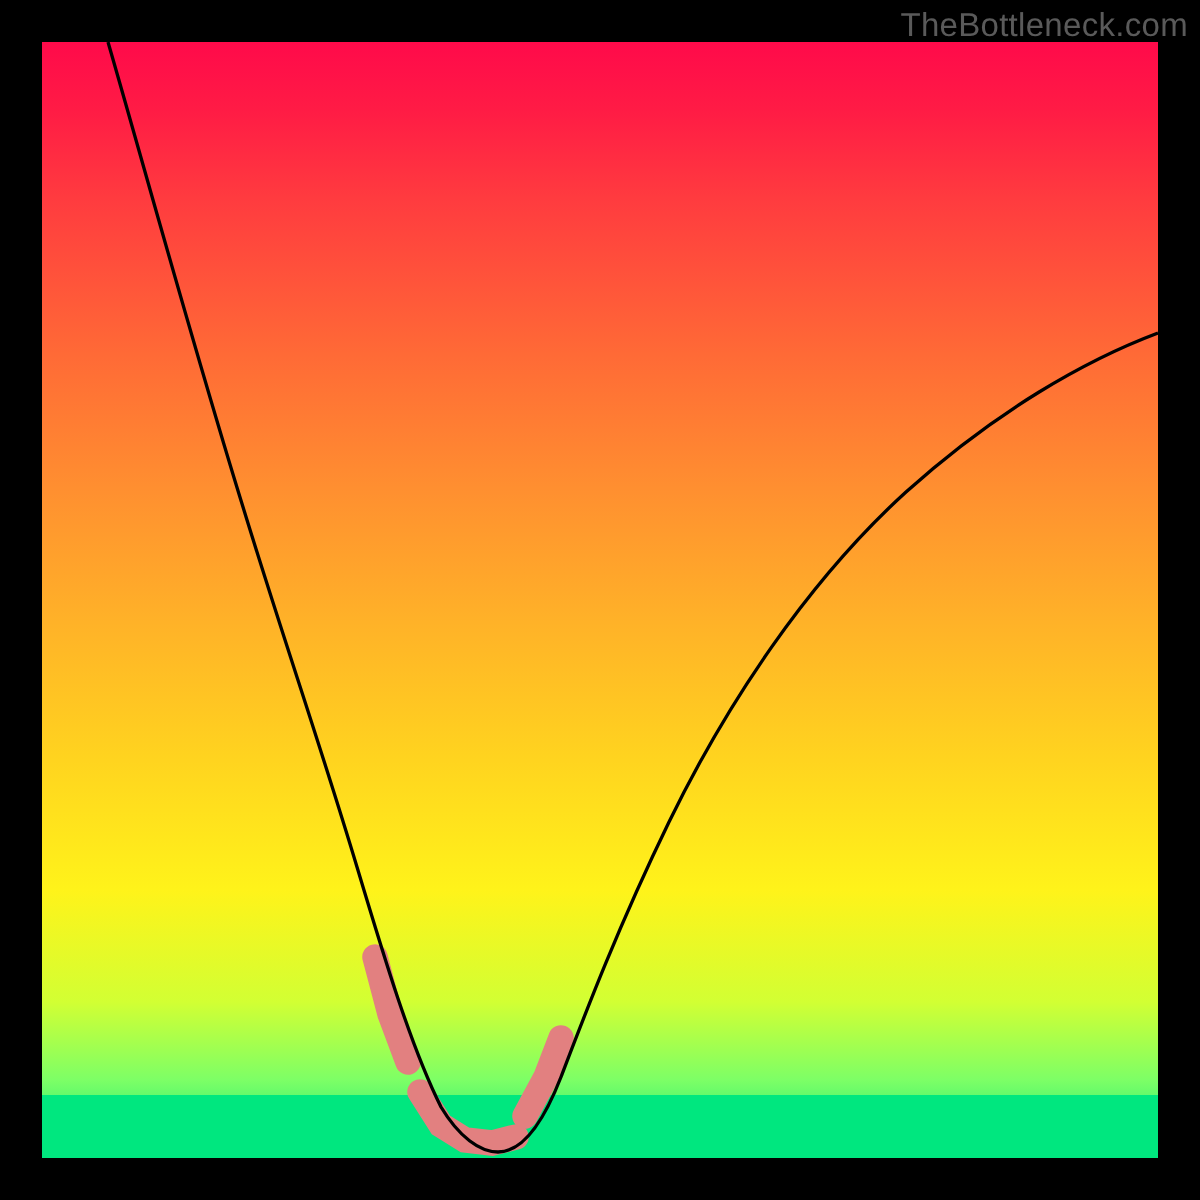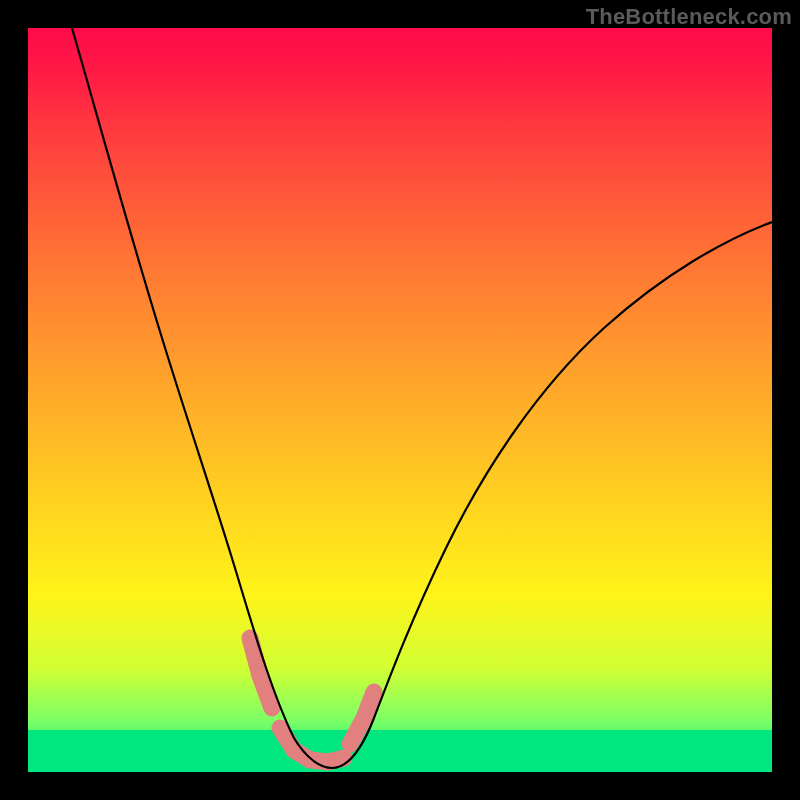--- a/index.html
+++ b/index.html
@@ -31,21 +31,21 @@
     height: 42px;
     background: #00e77f;
   }
 
   .watermark {
     position: absolute;
     top: 4px;
     right: 8px;
     color: #5a5a5a;
     font-size: 22px;
-    font-weight: 700;
+    font-weight: 400;
     letter-spacing: 0.2px;
   }
 
   svg.curve { position: absolute; left: 0; top: 0; }
 
   .marker-seg {
     stroke: #e28080;
     stroke-width: 17;
     stroke-linecap: round;
     fill: none;

